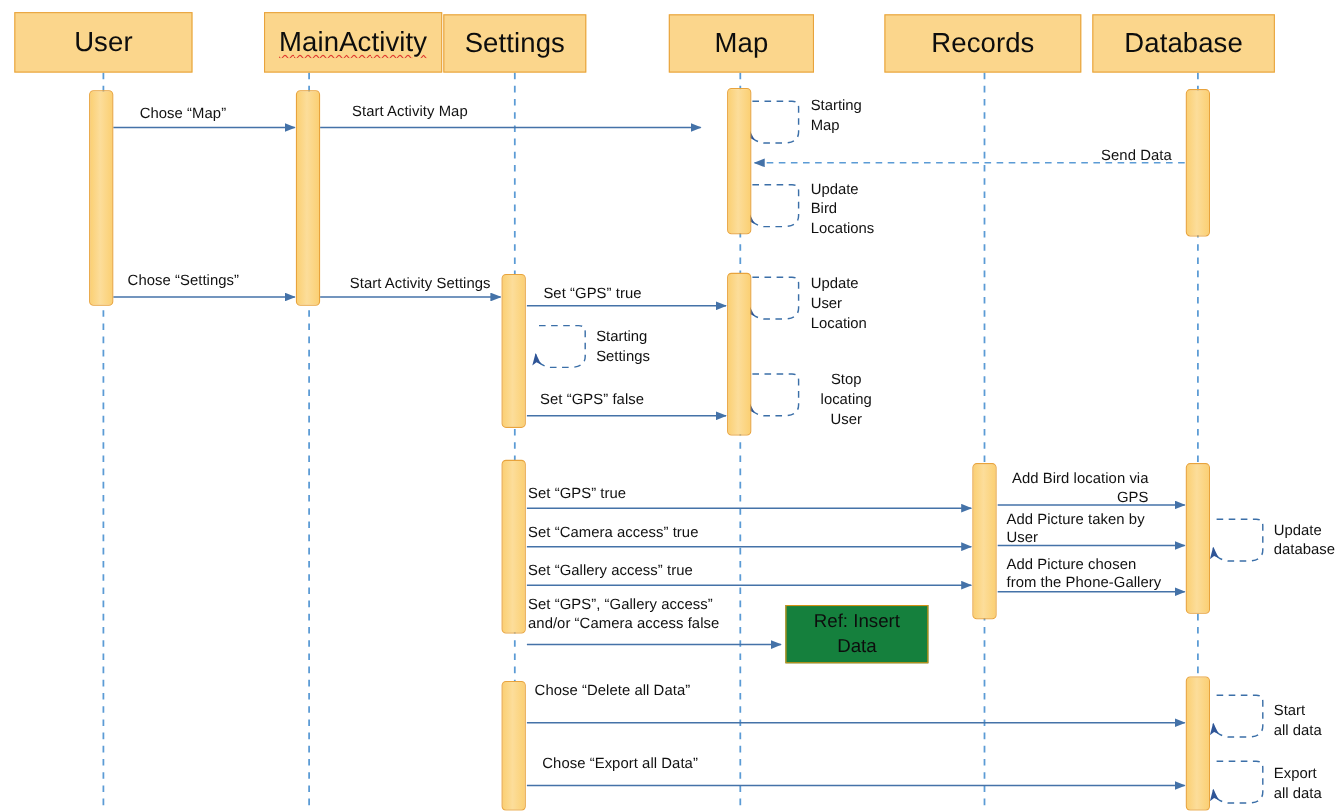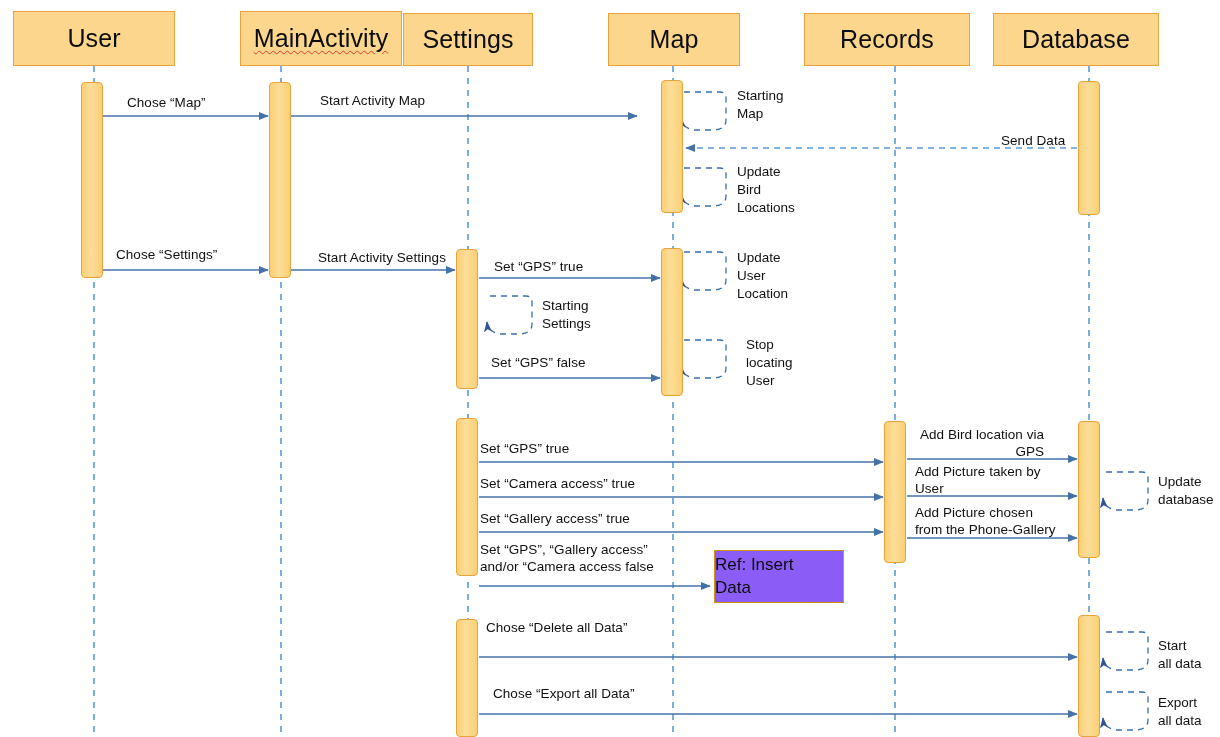--- a/index.html
+++ b/index.html
@@ -28,24 +28,24 @@
   }
   .act-bar{
     position:absolute;
     background:linear-gradient(to right,#FBD074 0%,#FCDD9A 45%,#FBD074 100%);
     border:1.3px solid #E8A33C;
     border-radius:4px;
     box-sizing:border-box;
   }
   .ref-box{
     position:absolute;
-    background:#8b5cf6;
+    background:#15803d;
     border:1.6px solid #D39114;
     box-sizing:border-box;
-    display:flex;align-items:flex-start;justify-content:center;
+    display:flex;align-items:center;justify-content:center;
     text-align:center;
     color:#0d0d0d;
     font-size:17px;
     line-height:1.35;
   }
   .msg-label{
     position:absolute;
     color:#111111;
     font-size:13.5px;
     line-height:1.28;
@@ -110,21 +110,21 @@
         <path d="M 490 296 L 526 296 Q 532 296 532 302 L 532 324 Q 532 334 518 334 L 500 334 Q 488 332 487 322" fill="none" stroke="#3B6FA8" stroke-width="1.3" stroke-dasharray="6 5" marker-end="url(#arw-self)"></path>
         <path d="M 1106 472 L 1142 472 Q 1148 472 1148 478 L 1148 500 Q 1148 510 1134 510 L 1116 510 Q 1104 508 1103 498" fill="none" stroke="#3B6FA8" stroke-width="1.3" stroke-dasharray="6 5" marker-end="url(#arw-self)"></path>
         <path d="M 1106 632 L 1142 632 Q 1148 632 1148 638 L 1148 660 Q 1148 670 1134 670 L 1116 670 Q 1104 668 1103 658" fill="none" stroke="#3B6FA8" stroke-width="1.3" stroke-dasharray="6 5" marker-end="url(#arw-self)"></path>
         <path d="M 1106 692 L 1142 692 Q 1148 692 1148 698 L 1148 720 Q 1148 730 1134 730 L 1116 730 Q 1104 728 1103 718" fill="none" stroke="#3B6FA8" stroke-width="1.3" stroke-dasharray="6 5" marker-end="url(#arw-self)"></path>
       </g>
   </svg>
 <div class="head-box" style="left: 13px; top: 11px; width: 162px; height: 55px;">User</div>
     <div class="head-box spellerr" style="left: 200px; top: 11px; width: 162px; height: 55px;">MainActivity</div>
     <div class="head-box" style="left: 403px; top: 13px; width: 130px; height: 53px;">Settings</div>
     <div class="head-box" style="left: 608px; top: 13px; width: 132px; height: 53px;">Map</div>
-    <div class="head-box" style="left: 804px; top: 13px; width: 166px; height: 53px;">Records</div>
+    <div class="head-box" style="left: 804px; top: 13px; width: 179px; height: 53px;">Records</div>
     <div class="head-box" style="left: 993px; top: 13px; width: 166px; height: 53px;">Database</div>
     <div class="act-bar" style="left: 81px; top: 82px; width: 22px; height: 196px;"></div>
     <div class="act-bar" style="left: 269px; top: 82px; width: 22px; height: 196px;"></div>
     <div class="act-bar" style="left: 456px; top: 249px; width: 22px; height: 140px;"></div>
     <div class="act-bar" style="left: 456px; top: 418px; width: 22px; height: 158px;"></div>
     <div class="act-bar" style="left: 456px; top: 619px; width: 22px; height: 118px;"></div>
     <div class="act-bar" style="left: 661px; top: 80px; width: 22px; height: 133px;"></div>
     <div class="act-bar" style="left: 661px; top: 248px; width: 22px; height: 148px;"></div>
     <div class="act-bar" style="left: 884px; top: 421px; width: 22px; height: 142px;"></div>
     <div class="act-bar" style="left: 1078px; top: 81px; width: 22px; height: 134px;"></div>
@@ -142,21 +142,21 @@
     <div class="msg-label" style="left: 480px; top: 510px;"><div>Set “Gallery access” true</div></div>
     <div class="msg-label" style="left: 480px; top: 541px;"><div>Set “GPS”, “Gallery access”</div><div>and/or “Camera access false</div></div>
     <div class="msg-label" style="left: 920px; top: 426px; text-align: right;"><div>Add Bird location via</div><div>GPS</div></div>
     <div class="msg-label" style="left: 915px; top: 463px;"><div>Add Picture taken by</div><div>User</div></div>
     <div class="msg-label" style="left: 915px; top: 504px;"><div>Add Picture chosen</div><div>from the Phone-Gallery</div></div>
     <div class="msg-label" style="left: 486px; top: 619px;"><div>Chose “Delete all Data”</div></div>
     <div class="msg-label" style="left: 493px; top: 685px;"><div>Chose “Export all Data”</div></div>
     <div class="self-label" style="left: 737px; top: 87px;"><div>Starting</div><div>Map</div></div>
     <div class="self-label" style="left: 737px; top: 163px;"><div>Update</div><div>Bird</div><div>Locations</div></div>
     <div class="self-label" style="left: 737px; top: 249px;"><div>Update</div><div>User</div><div>Location</div></div>
-    <div class="self-label" style="left: 746px; top: 336px;"><div>Stop</div><div>locating</div><div>User</div></div>
+    <div class="self-label" style="left: 746px; top: 336px; text-align: center;"><div>Stop</div><div>locating</div><div>User</div></div>
     <div class="self-label" style="left: 542px; top: 297px;"><div>Starting</div><div>Settings</div></div>
     <div class="self-label" style="left: 1158px; top: 473px;"><div>Update</div><div>database</div></div>
     <div class="self-label" style="left: 1158px; top: 637px;"><div>Start</div><div>all data</div></div>
     <div class="self-label" style="left: 1158px; top: 694px;"><div>Export</div><div>all data</div></div>
     <div class="ref-box" style="left: 714px; top: 550px; width: 130px; height: 53px; flex-direction: column;">
       <div>Ref: Insert</div>
       <div>Data</div>
     </div>
   </div>
 

